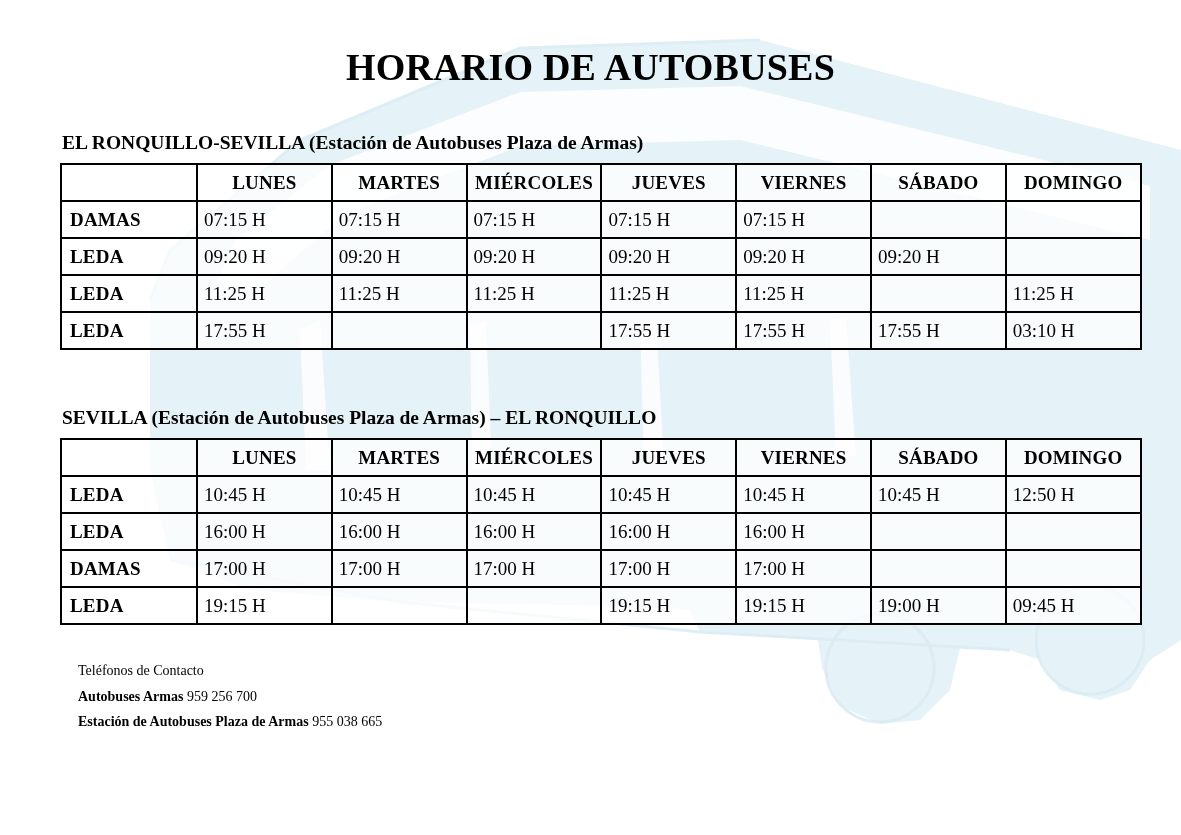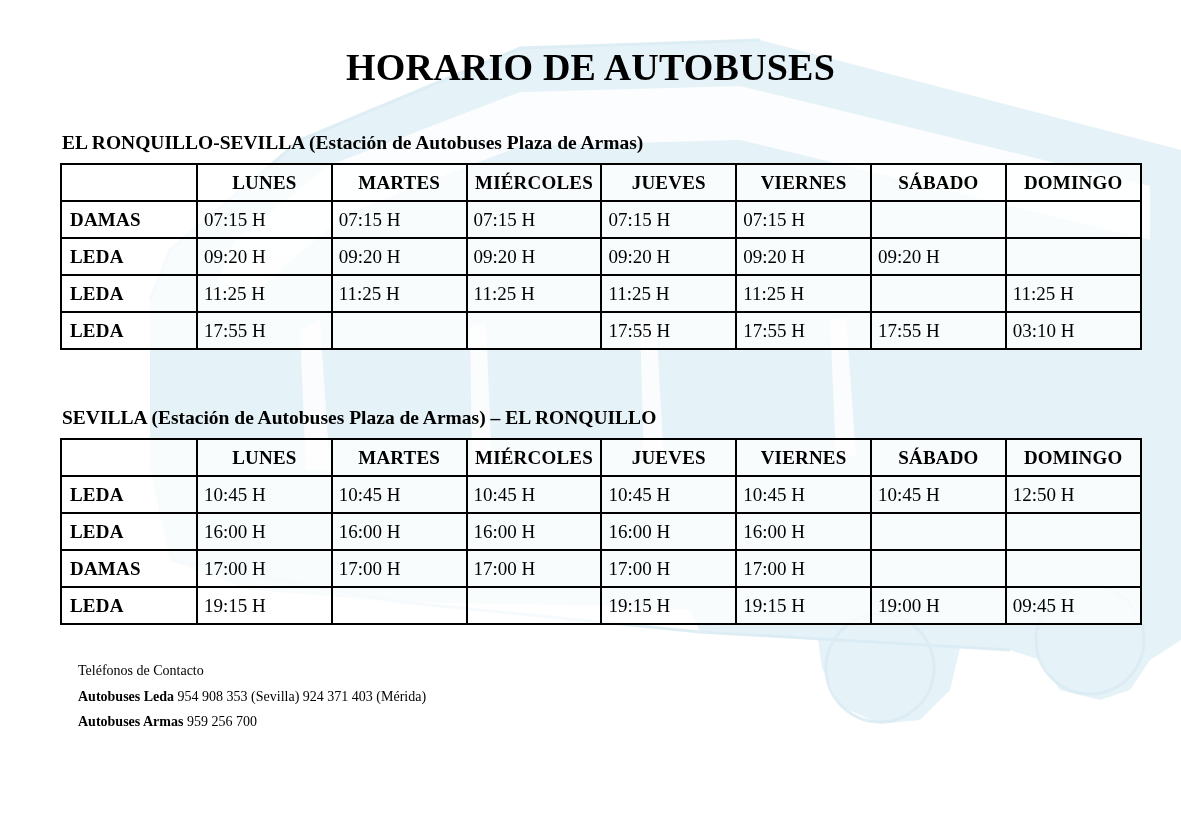--- a/index.html
+++ b/index.html
@@ -314,22 +314,22 @@
           <td class="time">19:00 H</td>
           <td class="time">09:45 H</td>
         </tr>
       </tbody>
     </table>
   </div>
 
   <div id="contact">
     <div class="line heading-line">Teléfonos de Contacto</div>
     <div class="line">
-      <span class="lbl">Autobuses Leda</span>
-      <span class="plain">954 908 353 (Sevilla) 924 371 403 (Mérida)</span>
-    </div>
-    <div class="line">
       <span class="lbl">Autobuses Armas</span>
       <span class="plain">959 256 700</span>
     </div>
+    <div class="line">
+      <span class="lbl">Estación de Autobuses Plaza de Armas</span>
+      <span class="plain">955 038 665</span>
+    </div>
   </div>
 
 </div>
 
 </body></html>

